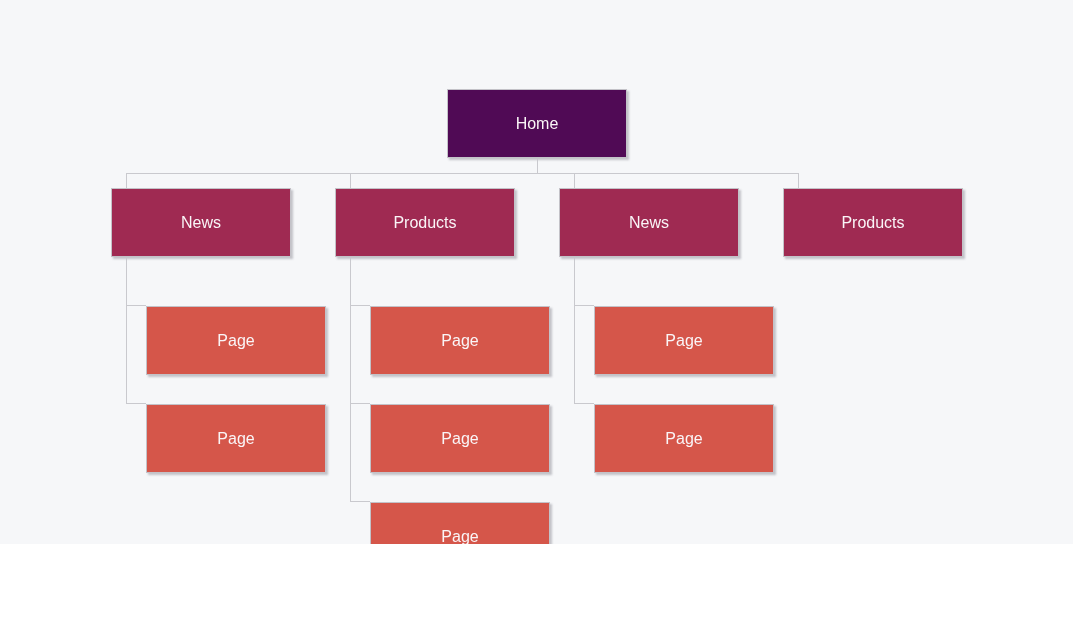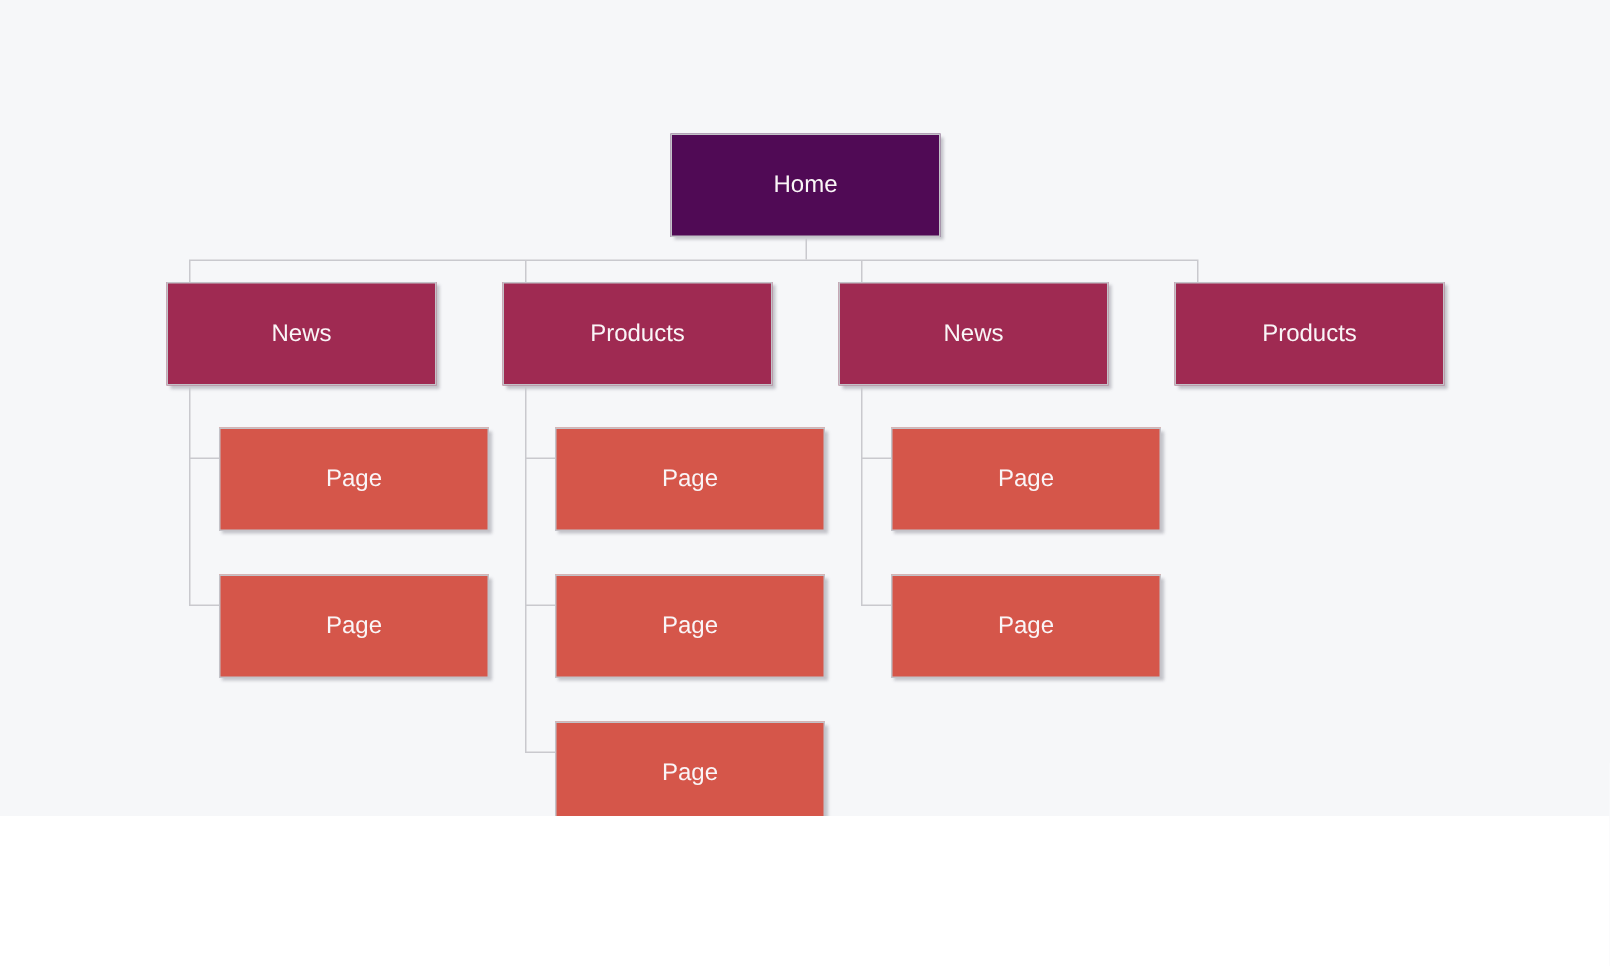--- a/index.html
+++ b/index.html
@@ -26,21 +26,21 @@
     justify-content: center;
     cursor: pointer;
   }
   .node .label {
     color: var(--color-text, #faf5f7);
     font-size: 16px;
     font-weight: 400;
   }
   .node--home    { background: var(--color-home, #500a55); }
   .node--section { background: var(--color-section, #9f2a52); }
-  .node--page    { background: var(--color-page, #d5564a); }
+  .node--page    { background: var(--color-page, #d5564a); margin-top: 21px; }
   .line {
     position: absolute;
     background: var(--color-connector, #c9c9ce);
   }
   .line--v { width: 1px; }
   .line--h { height: 1px; }
 </style>
 </head>
 <body>
 

